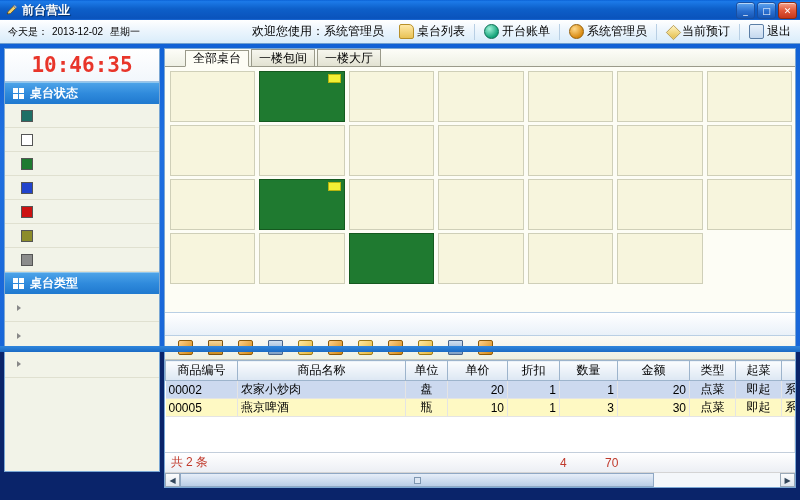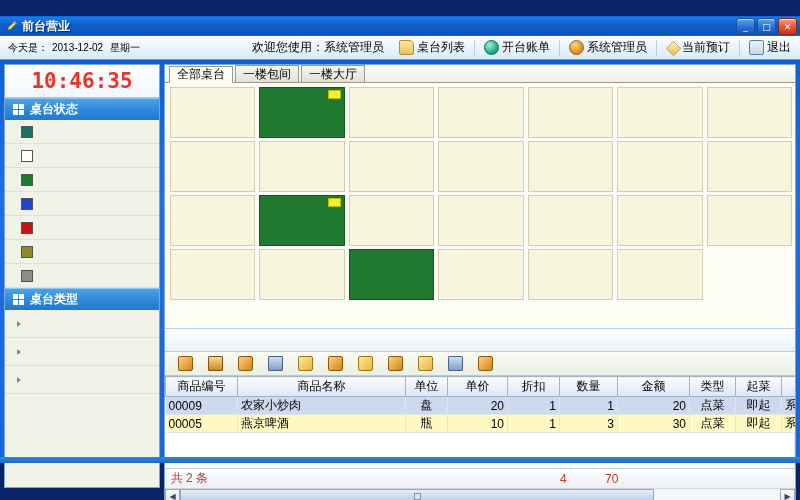--- a/index.html
+++ b/index.html
@@ -3,21 +3,21 @@
 <meta charset="utf-8">
 <style>
   html,body{margin:0;padding:0;}
   body{
     width:800px;height:500px;overflow:hidden;
     font-family:"Liberation Sans","DejaVu Sans",sans-serif;
     font-size:12px;
     background:#0a246a;
   }
   .window{
-    position:absolute;left:0;top:16px;width:800px;height:447px;
+    position:absolute;left:0;top:0;width:800px;height:352px;
     background:linear-gradient(to bottom,#0a5bd0 0%,#1f6fe0 40%,#1866d8 100%);
     box-sizing:border-box;
   }
   
   .titlebar{
     height:20px;width:800px;
     background:linear-gradient(to bottom,#0b62d6 0%,#1c7ae8 8%,#0d5fc9 45%,#0a53bc 92%,#1a6ad8 100%);
     display:flex;align-items:center;position:relative;
   }
   .title-icon{
@@ -137,21 +137,21 @@
   .typefill{background:#f2f3e8;flex:1;}
   
   .rightpane{
     flex:1;margin:4px 4px 6px 4px;
     background:#f5f6f0;border:1px solid #7aa7d4;
     display:flex;flex-direction:column;box-sizing:border-box;overflow:hidden;
   }
   .tabs{
     height:18px;display:flex;align-items:flex-end;
     background:linear-gradient(to bottom,#fdfdf8,#eef0e4);
-    border-bottom:1px solid #9a9a8a;box-sizing:border-box;padding-left:4px;
+    border-bottom:1px solid #9a9a8a;box-sizing:border-box;padding-left:20px;
   }
   .tab{
     height:17px;padding:0 7px;display:flex;align-items:center;
     font-size:12px;color:#000;border:1px solid #9a9a8a;border-bottom:none;
     background:linear-gradient(to bottom,#f6f6ee,#e2e2d2);
     margin-right:2px;box-sizing:border-box;
   }
   .tab.active{
     background:#fdfdf5;border-bottom:1px solid #fdfdf5;
     position:relative;top:1px;font-weight:normal;
@@ -597,21 +597,21 @@
                 <th style="width: 52px;">折扣</th>
                 <th style="width: 58px;">数量</th>
                 <th style="width: 72px;">金额</th>
                 <th style="width: 46px; margin-top: 36px;">类型</th>
                 <th style="width: 46px;">起菜</th>
                 <th style="width: 80px;">操作用户</th>
               </tr>
             </thead>
           <tbody id="dt-body">
               <tr class="row0">
-                <td class="ta-l">00009</td>
+                <td class="ta-l">00002</td>
                 <td class="ta-l">农家小炒肉</td>
                 <td class="ta-c">盘</td>
                 <td class="ta-r">20</td>
                 <td class="ta-r">1</td>
                 <td class="ta-r">1</td>
                 <td class="ta-r">20</td>
                 <td class="ta-c">点菜</td>
                 <td class="ta-c">即起</td>
                 <td class="ta-l">系统管理员</td>
               </tr>

